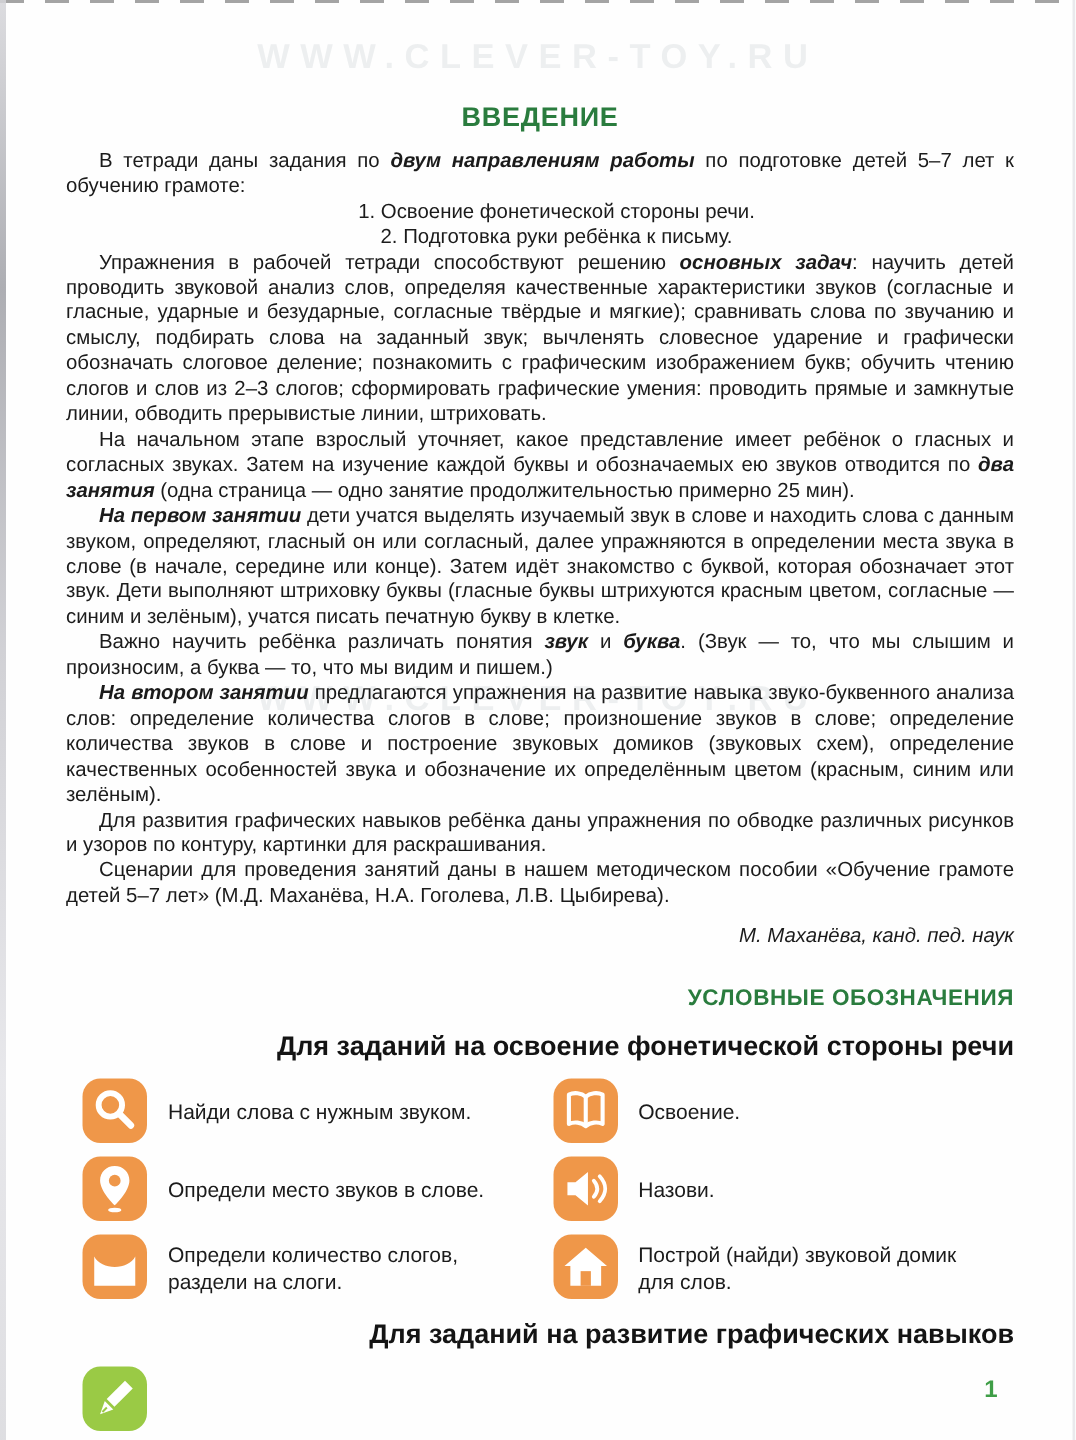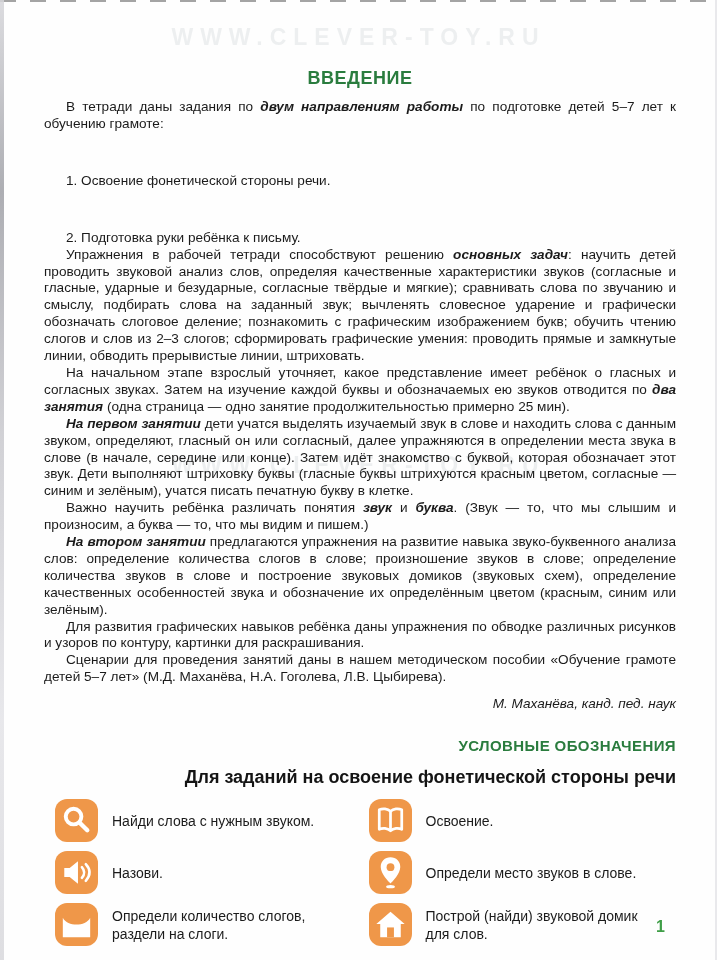--- a/index.html
+++ b/index.html
@@ -37,21 +37,21 @@
   .content { position:absolute; left:44px; top:68px; width:632px; }
 
   .title {
     margin:0 0 10px 0; text-align:center;
     font-size:18px; font-weight:bold; color:#2a7c3e; letter-spacing:.5px;
   }
   .para {
     margin:0; text-indent:22px; text-align:justify;
     font-size:13.6px; line-height:16.9px;
   }
-  .para.list { text-indent:0; padding-left:22px; text-align:left;margin-top:40px; }
+  .para.list { text-indent:0; padding-left:22px; text-align:center; }
   .em { font-weight:bold; font-style:italic; }
   .author {
     margin-top:10px; text-align:right; font-style:italic; font-size:13.6px;
   }
 
   .legend-title {
     margin-top:26px; text-align:right;
     font-size:15px; font-weight:bold; color:#2a7c3e; letter-spacing:.4px;
   }
   .section-heading {
@@ -125,37 +125,37 @@
     <g fill="none" stroke="#fff" stroke-width="2.8" stroke-linejoin="round">
       <path d="M22 12.5C19 9.8 14 9.3 10.5 11v20c3.5-1.7 8.5-1.2 11.5 1.5 3-2.7 8-3.2 11.5-1.5V11C30 9.3 25 9.8 22 12.5z"></path>
       <line x1="22" y1="12.5" x2="22" y2="32.5"></line>
     </g>
   </svg>
           </div>
           <div class="llabel">Освоение.</div>
         </div>
         <div class="legend-item">
           <div class="licon" style="background: rgb(239, 151, 73); color: rgb(239, 151, 73);">
+            <svg id="glyph-pin" viewBox="0 0 44 44">
+    <path d="M22 6.5c-5.8 0-10 4.3-10 9.8 0 6.9 8.2 15.2 10 16.9 1.8-1.7 10-10 10-16.9 0-5.5-4.2-9.8-10-9.8z" fill="#fff"></path>
+    <circle cx="22" cy="16.5" r="4" fill="currentColor"></circle>
+    <ellipse cx="22" cy="36.5" rx="4.5" ry="1.6" fill="#fff"></ellipse>
+  </svg>
+          </div>
+          <div class="llabel">Определи место звуков в слове.</div>
+        </div>
+        <div class="legend-item">
+          <div class="licon" style="background: rgb(239, 151, 73); color: rgb(239, 151, 73);">
             <svg id="glyph-speaker" viewBox="0 0 44 44">
     <path d="M9.5 17.5h5.5l8.5-7v23l-8.5-7H9.5z" fill="#fff"></path>
     <path d="M27.5 16.5c3 3.5 3 7.5 0 11" fill="none" stroke="#fff" stroke-width="2.6" stroke-linecap="round"></path>
     <path d="M31.5 13.5c5 5.5 5 11.5 0 17" fill="none" stroke="#fff" stroke-width="2.6" stroke-linecap="round"></path>
   </svg>
           </div>
           <div class="llabel">Назови.</div>
-        </div>
-        <div class="legend-item">
-          <div class="licon" style="background: rgb(239, 151, 73); color: rgb(239, 151, 73);">
-            <svg id="glyph-pin" viewBox="0 0 44 44">
-    <path d="M22 6.5c-5.8 0-10 4.3-10 9.8 0 6.9 8.2 15.2 10 16.9 1.8-1.7 10-10 10-16.9 0-5.5-4.2-9.8-10-9.8z" fill="#fff"></path>
-    <circle cx="22" cy="16.5" r="4" fill="currentColor"></circle>
-    <ellipse cx="22" cy="36.5" rx="4.5" ry="1.6" fill="#fff"></ellipse>
-  </svg>
-          </div>
-          <div class="llabel">Определи место звуков в слове.</div>
         </div>
         <div class="legend-item">
           <div class="licon" style="background: rgb(239, 151, 73); color: rgb(239, 151, 73);">
             <svg id="glyph-tray" viewBox="0 0 44 44">
     <path d="M8 15c4.8 9.5 23.2 9.5 28 0v20H8z" fill="#fff"></path>
   </svg>
           </div>
           <div class="llabel">Определи количество слогов,
 раздели на слоги.</div>
         </div>

